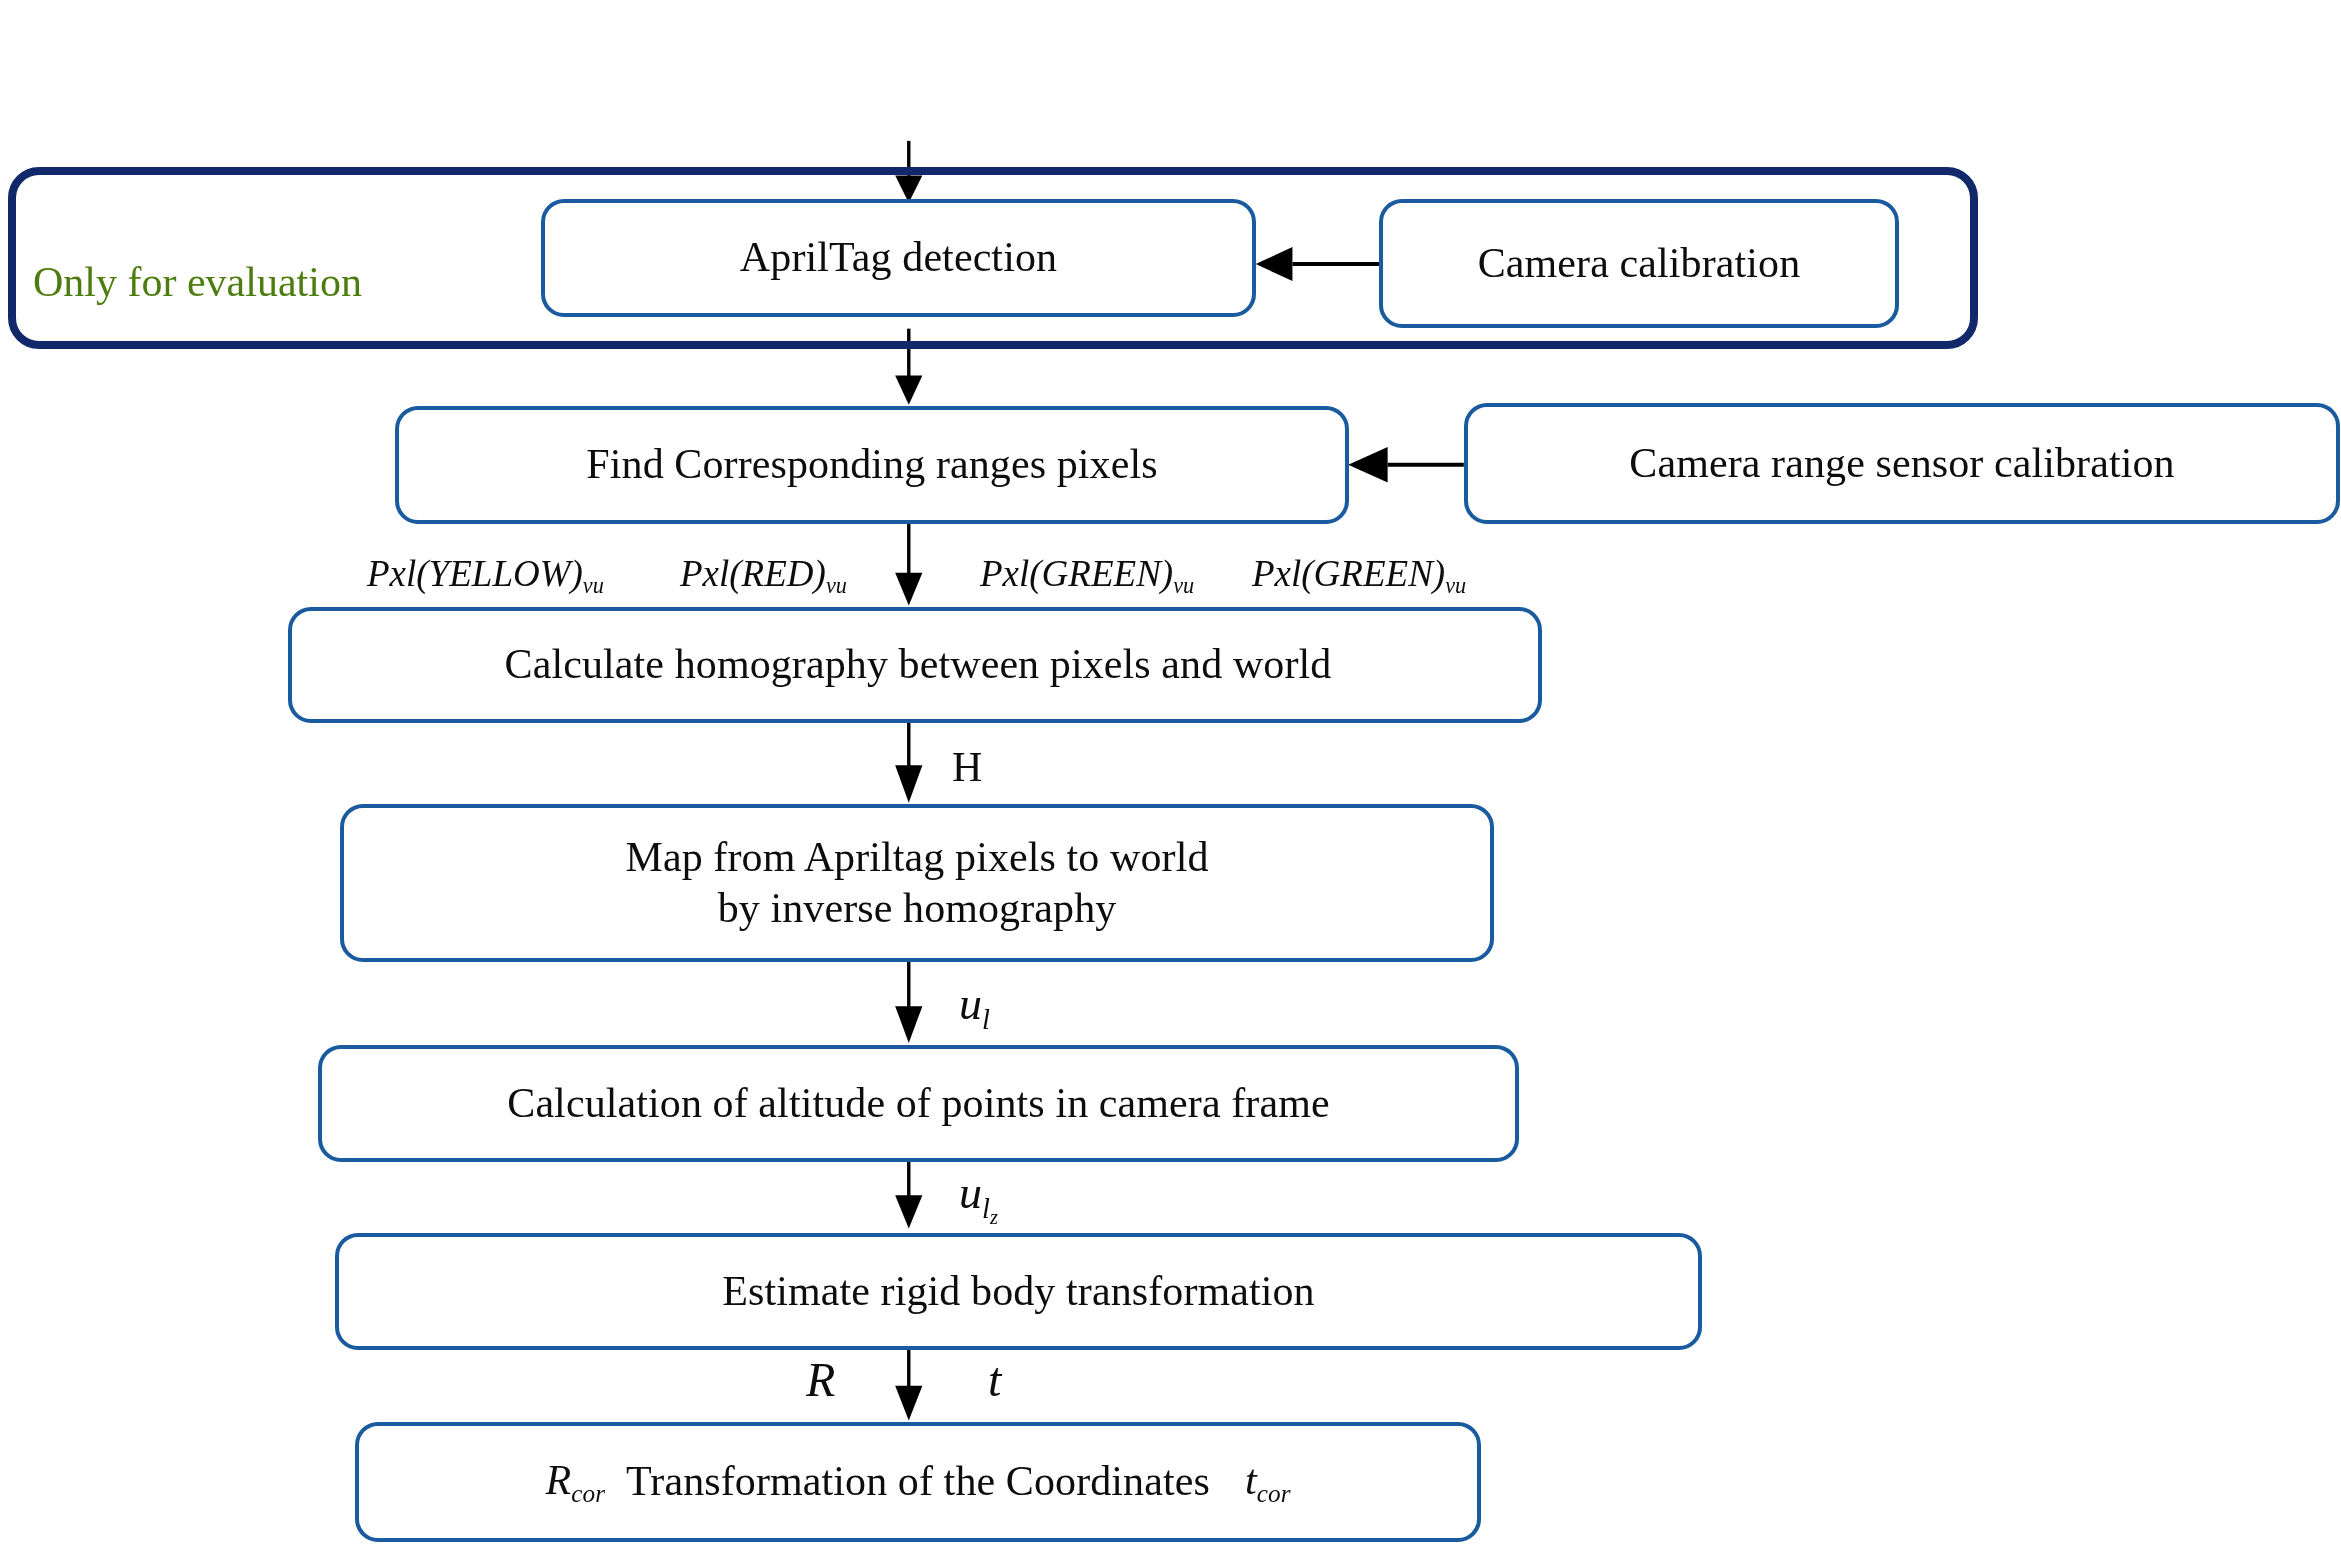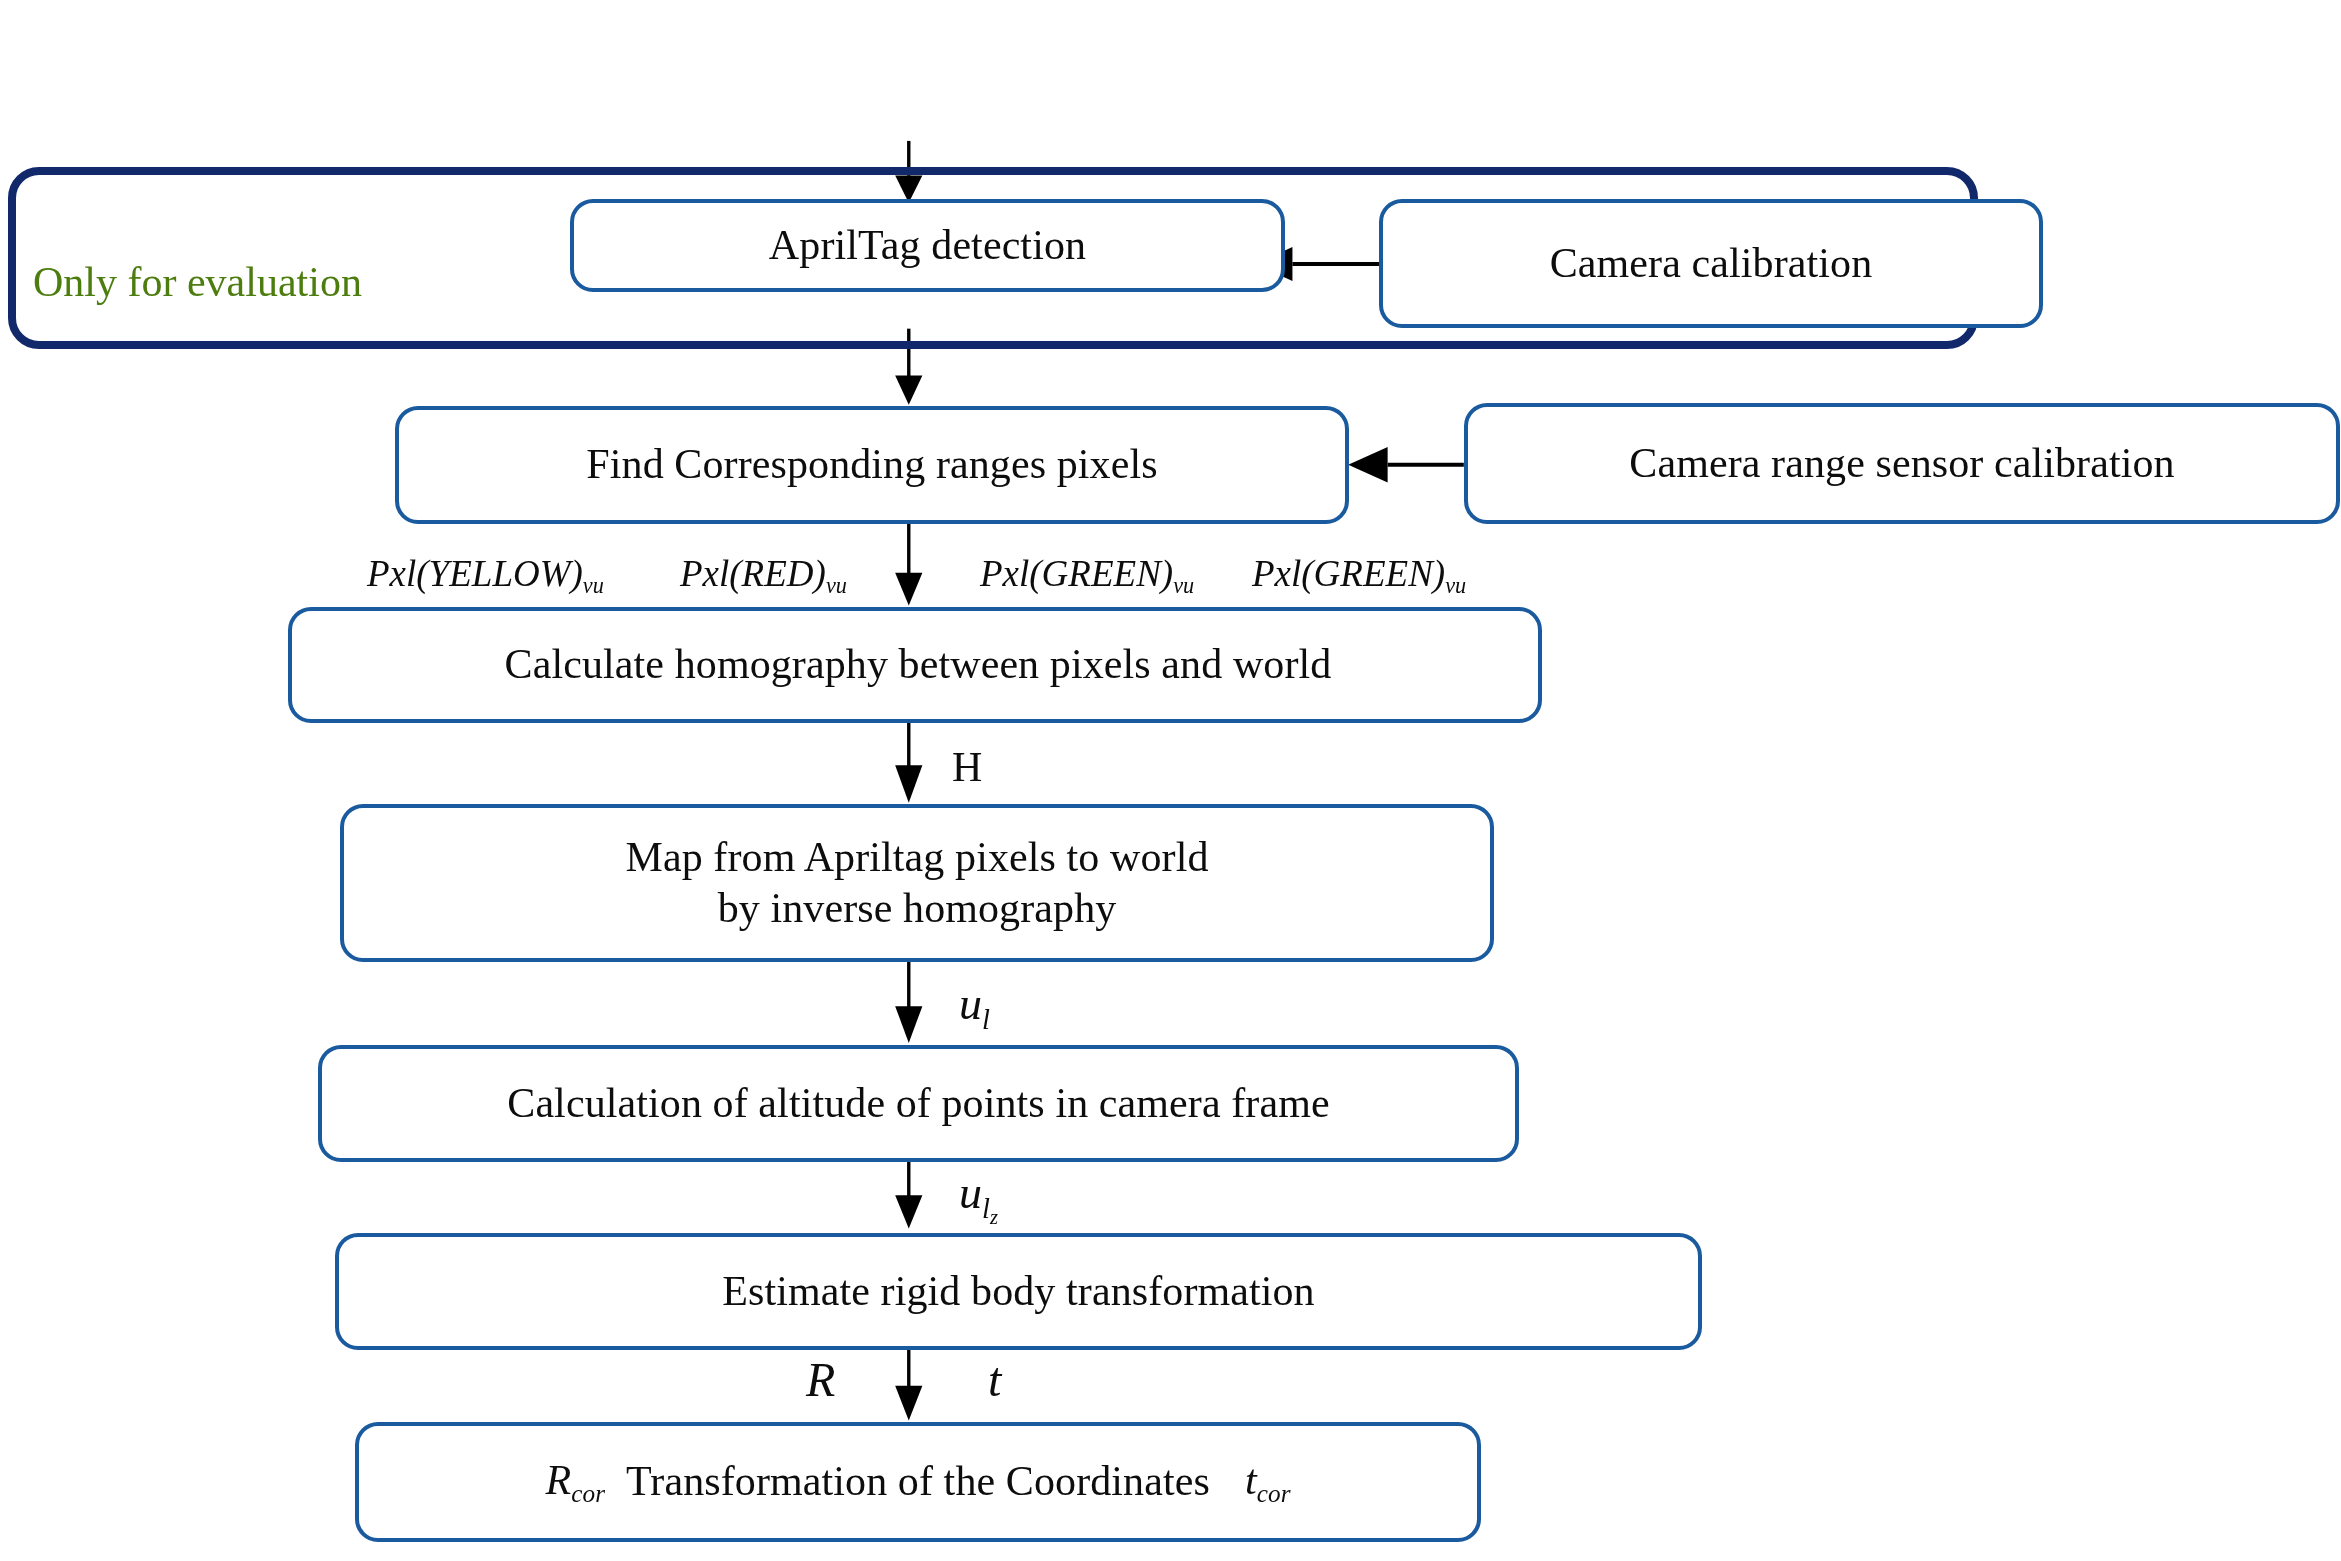--- a/index.html
+++ b/index.html
@@ -161,25 +161,25 @@
     <g>
       <line x1="1336" y1="1983" x2="1336" y2="2040" stroke="#000" stroke-width="5"></line>
       <path d="M 1316 2037 L 1356 2037 L 1336 2088 Z" fill="#000000"></path>
     </g>
   </svg>
 
   <div class="group-frame" style="left:8.2px; top:167px; width:1970px; height:182px;"></div>
   <div class="group-caption" style="left:33px; top:238px;">Only for evaluation</div>
 
 
-  <div class="node" style="left:541px; top:199px; width:715px; height:93px;margin-left:29px;">
+  <div class="node" style="left:541px; top:199px; width:715px; height:118px;">
     <span class="label">AprilTag detection</span>
   </div>
 
-  <div class="node" style="left:1379px; top:199px; width:664px; height:129px;">
+  <div class="node" style="left:1379px; top:199px; width:520px; height:129px;">
     <span class="label">Camera calibration</span>
   </div>
 
   <div class="node" style="left:395px; top:406px; width:954px; height:118px;">
     <span class="label">Find Corresponding ranges pixels</span>
   </div>
 
   <div class="node" style="left:1464px; top:403px; width:876px; height:121px;">
     <span class="label">Camera range sensor calibration</span>
   </div>

